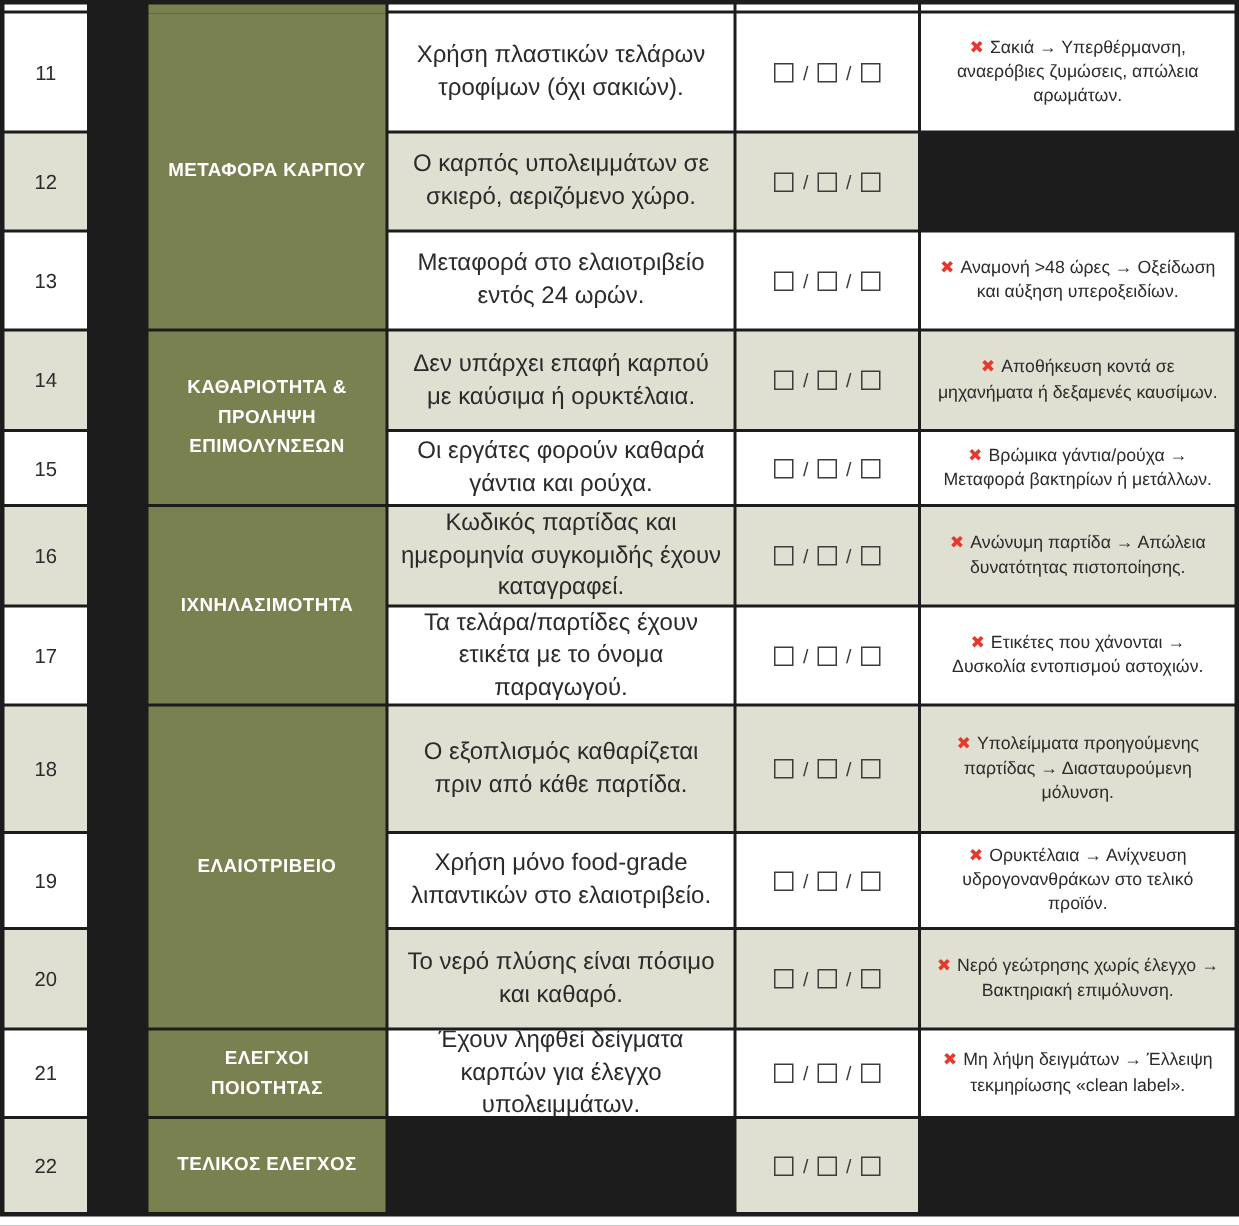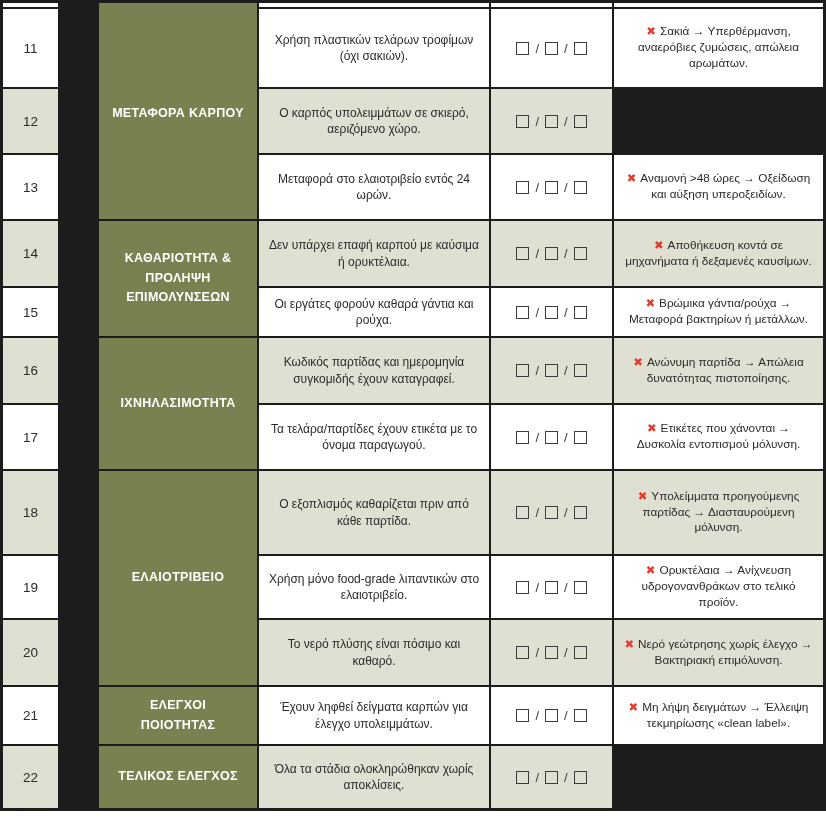--- a/index.html
+++ b/index.html
@@ -19,21 +19,21 @@
   }
   .tint{background:#e0e0d2;}
   .sliver{padding:0;}
   .cat{
     background:#7a8151;color:#ffffff;font-weight:bold;
     font-size:12.5px;line-height:1.55;letter-spacing:.3px;
     padding:3px 12px;
     margin-left:39px;
   }
   .num{font-size:13.5px;}
-  .item{font-size:12px;line-height:1.35;}
+  .item{font-size:16px;line-height:1.35;}
   .risk{font-size:11.8px;line-height:1.35;padding:3px 10px;}
   .x-icon{color:#e7382c;font-size:11.5px;margin-right:4px;}
   .checks{gap:6px;padding:3px 4px;}
   .box{width:11px;height:11px;border:1.6px solid #3c3c3c;display:inline-block;flex:0 0 auto;background:transparent;}
   .slash{color:#3c3c3c;font-size:13px;line-height:1;}
 </style>
 </head>
 <body>
 
 <div class="table">
@@ -129,21 +129,21 @@
   <div class="cell num" style="grid-row:8;grid-column:1">17</div>
   <div class="cell item" style="grid-row:8;grid-column:3">Τα τελάρα/παρτίδες έχουν ετικέτα με το όνομα παραγωγού.</div>
   <div class="cell checks" style="grid-row:8;grid-column:4">
     <span class="box"></span>
       <span class="slash">/</span>
       <span class="box"></span>
       <span class="slash">/</span>
       <span class="box"></span>
   </div>
   <div class="cell risk" style="grid-row:8;grid-column:5">
-      <div><span class="x-icon">✖</span><span>Ετικέτες που χάνονται → Δυσκολία εντοπισμού μόλυνση.</span></div>
+      <div><span class="x-icon">✖</span><span>Ετικέτες που χάνονται → Δυσκολία εντοπισμού αστοχιών.</span></div>
     </div>
 
   <div class="cell num tint" style="grid-row:9;grid-column:1">18</div>
   <div class="cell item tint" style="grid-row:9;grid-column:3">Ο εξοπλισμός καθαρίζεται πριν από κάθε παρτίδα.</div>
   <div class="cell checks tint" style="grid-row:9;grid-column:4">
     <span class="box"></span>
       <span class="slash">/</span>
       <span class="box"></span>
       <span class="slash">/</span>
       <span class="box"></span>
@@ -185,21 +185,20 @@
       <span class="slash">/</span>
       <span class="box"></span>
       <span class="slash">/</span>
       <span class="box"></span>
   </div>
   <div class="cell risk" style="grid-row:12;grid-column:5">
       <div><span class="x-icon">✖</span><span>Μη λήψη δειγμάτων → Έλλειψη τεκμηρίωσης «clean label».</span></div>
     </div>
 
   <div class="cell num tint" style="grid-row:13;grid-column:1">22</div>
-  <div class="cell item tint" style="grid-row:13;grid-column:3">Όλα τα στάδια ολοκληρώθηκαν χωρίς αποκλίσεις.</div>
   <div class="cell checks tint" style="grid-row:13;grid-column:4">
     <span class="box"></span>
       <span class="slash">/</span>
       <span class="box"></span>
       <span class="slash">/</span>
       <span class="box"></span>
   </div>
 
 </div>
 

